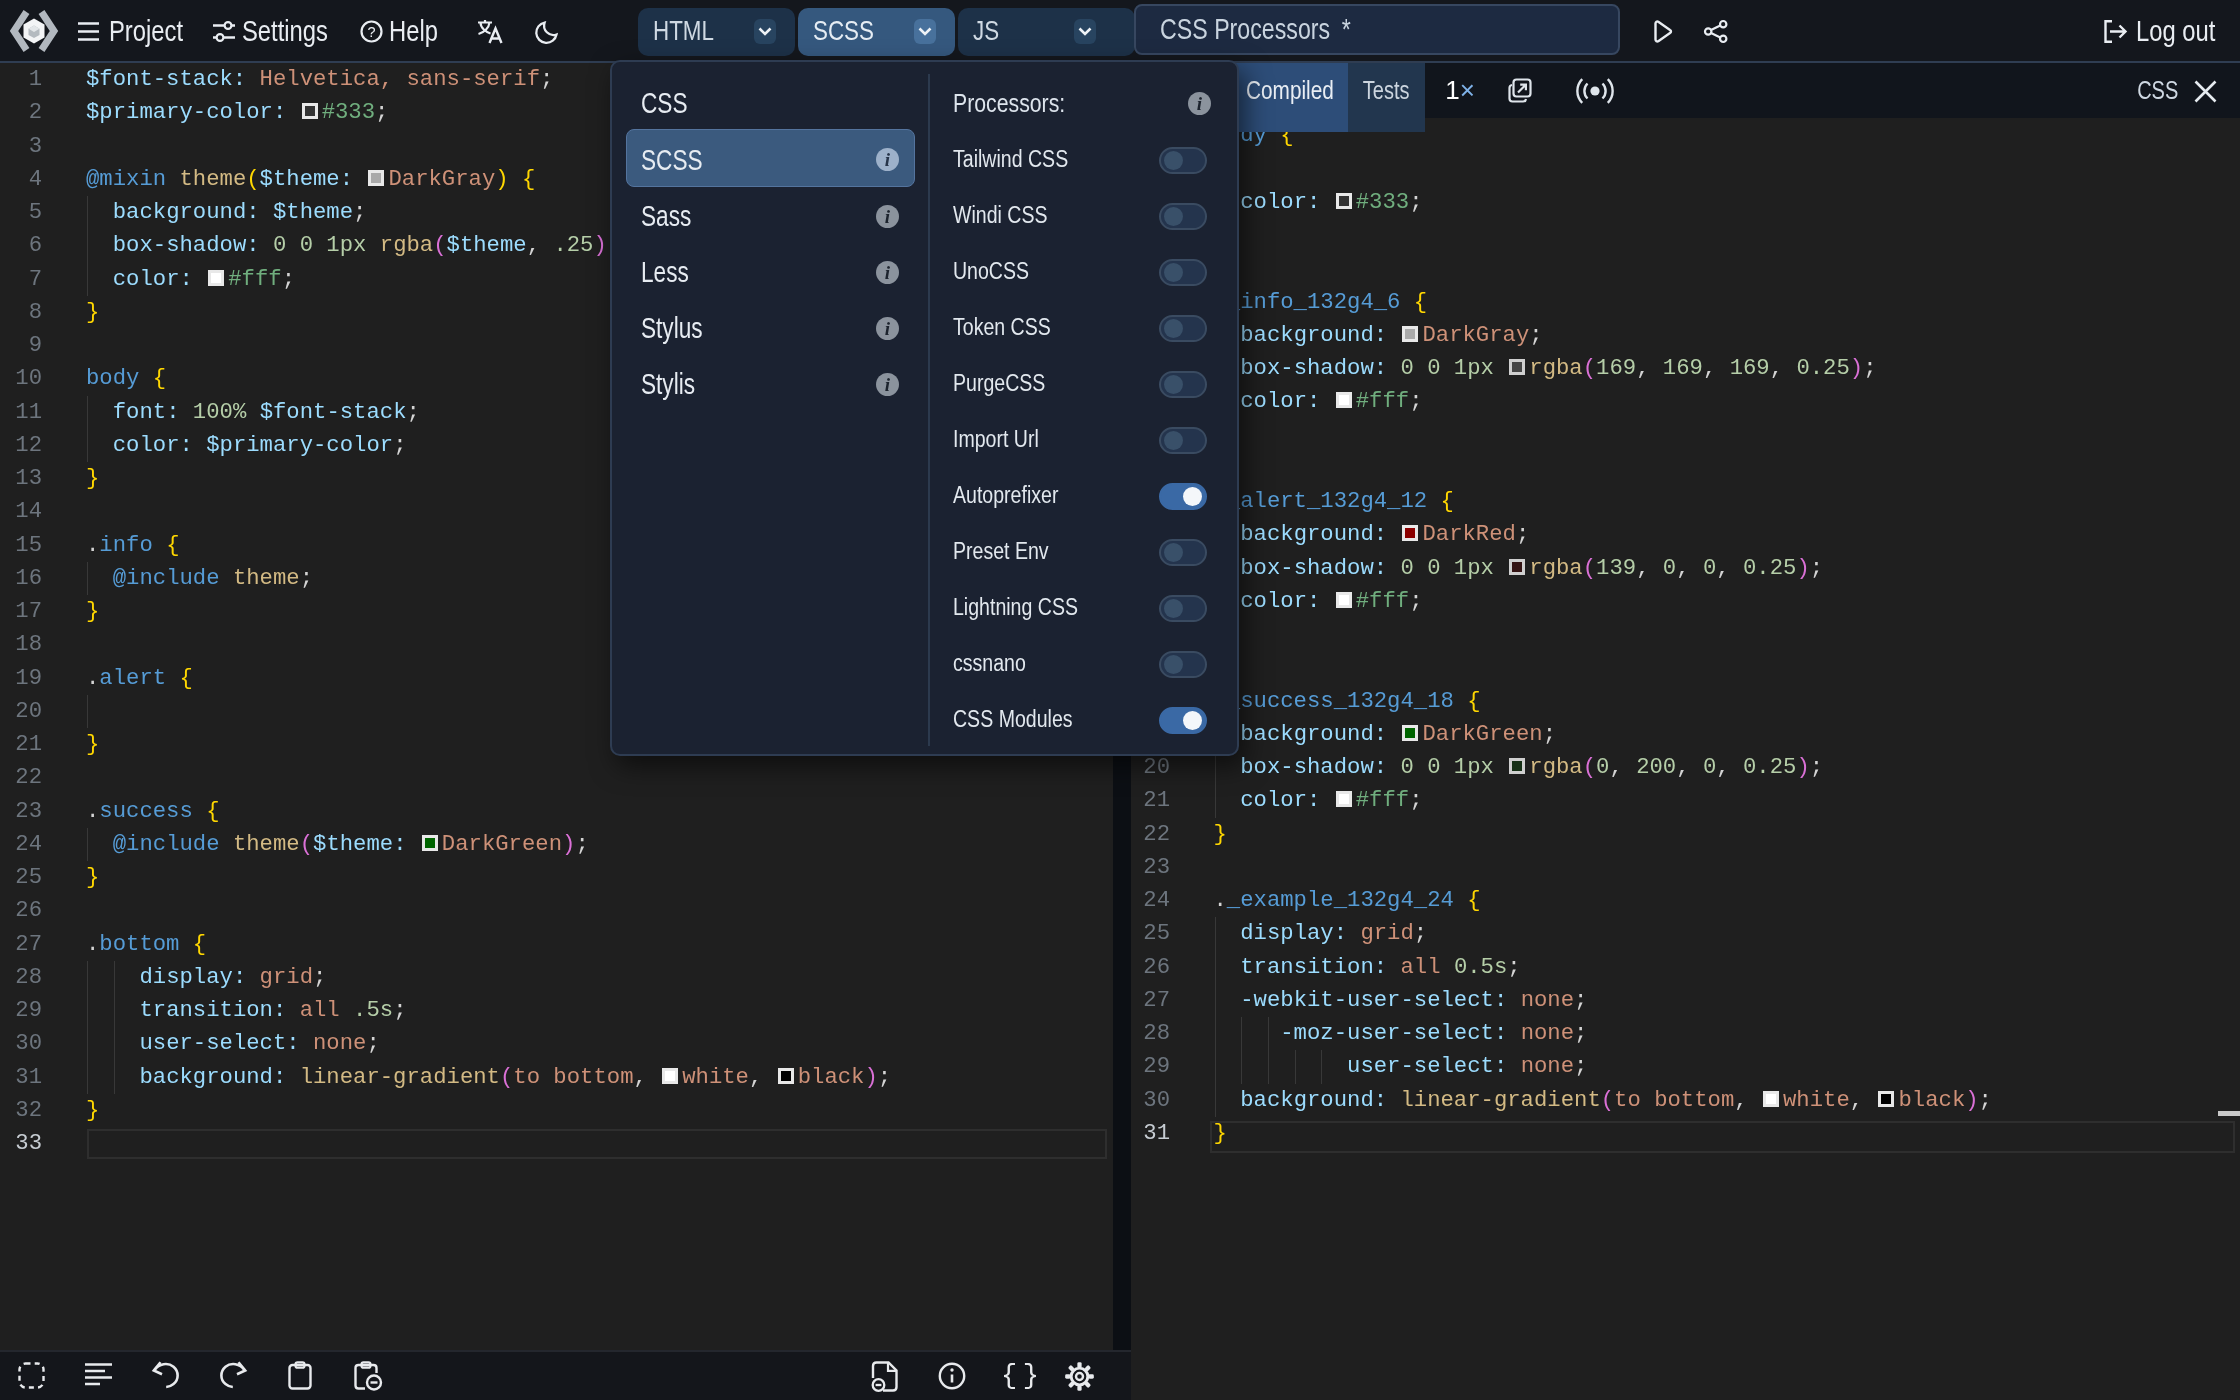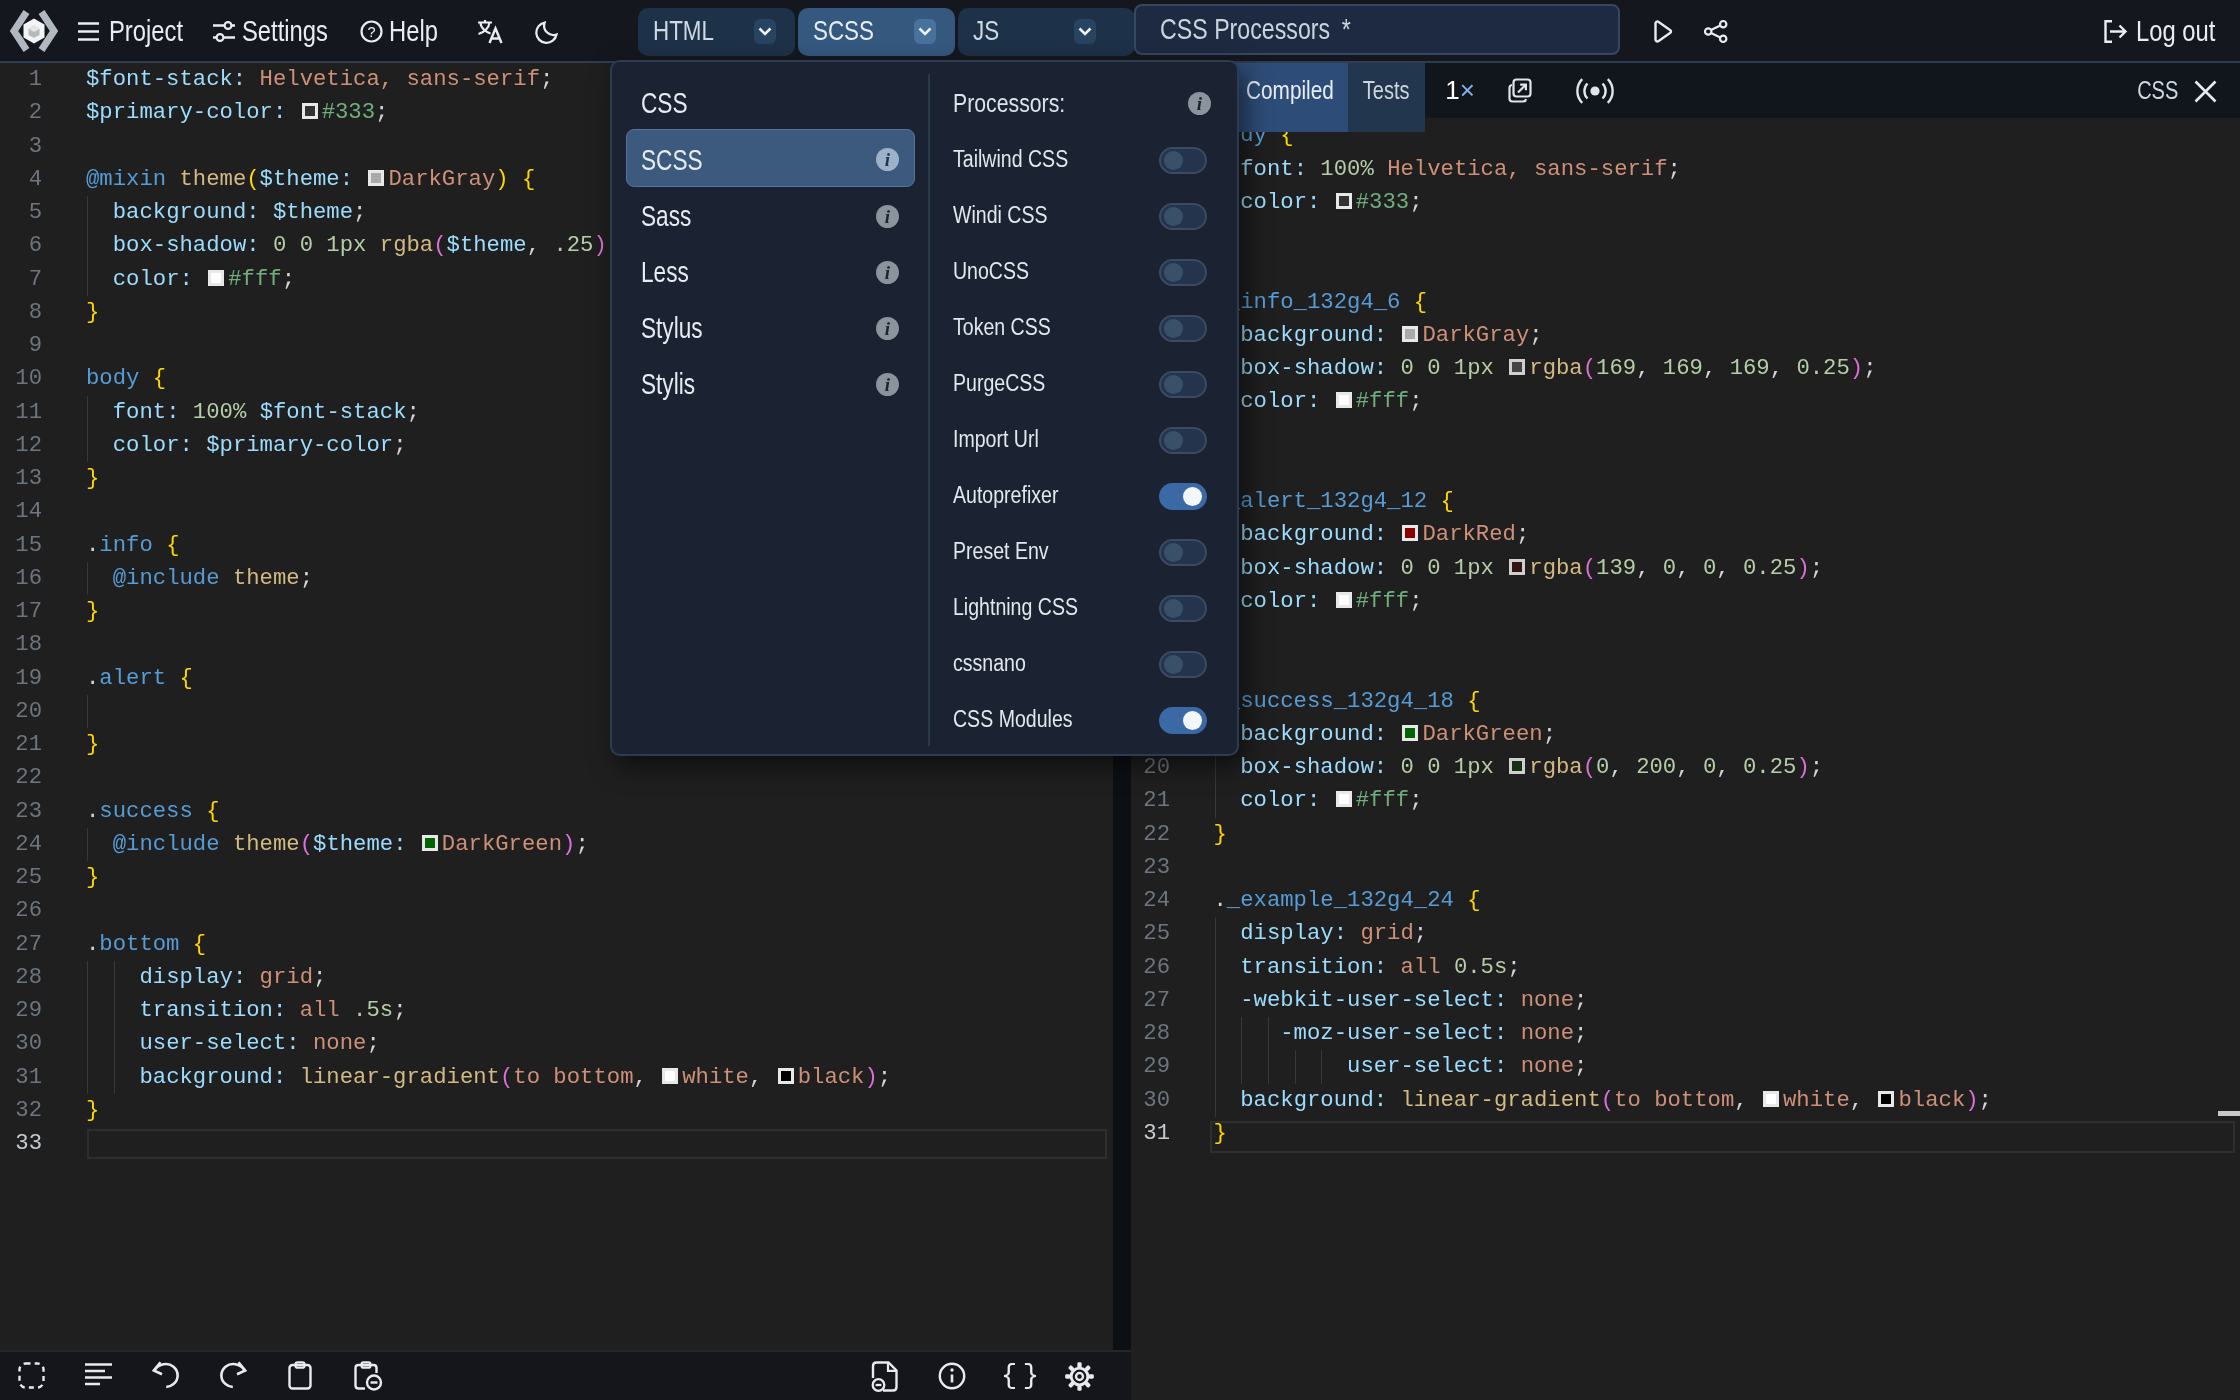--- a/index.html
+++ b/index.html
@@ -206,21 +206,20 @@
     </svg>
 <div class="rtab" style="left:1001px;width:48px;line-height:55px;font-size:25px;color:#cfd8e2"><span class="narrow">CSS</span></div>
 <svg style="left:1062px;top:16px" width="25" height="25" viewBox="0 0 25 25">
 <path d="M2.5 2.5 L22.5 22.5 M22.5 2.5 L2.5 22.5" stroke="#e6ebf0" stroke-width="2.6"></path>
     </svg>
 </div>
 <div id="eR">
 <div class="num" style="left:0px;width:39px;top:1.4px">1</div>
 <div class="cl" style="left:82.5px;top:1.4px"><i class="b">body</i> <i class="y">{</i></div>
 <div class="num" style="left:0px;width:39px;top:34.7px">2</div>
-<div class="cl" style="left:82.5px;top:34.7px">  <i class="pr">font:</i> <i class="n">100%</i> <i class="s">Helvetica,</i> <i class="s">sans-serif</i><i class="p">;</i></div>
 <div class="num" style="left:0px;width:39px;top:67.9px">3</div>
 <div class="cl" style="left:82.5px;top:67.9px">  <i class="pr">color:</i> <i class="sw" style="background:#333333;border-color:#e8e8e8"></i><i class="g">#333</i><i class="p">;</i></div>
 <div class="num" style="left:0px;width:39px;top:101.2px">4</div>
 <div class="cl" style="left:82.5px;top:101.2px"><i class="y">}</i></div>
 <div class="num" style="left:0px;width:39px;top:134.4px">5</div>
 <div class="num" style="left:0px;width:39px;top:167.7px">6</div>
 <div class="cl" style="left:82.5px;top:167.7px"><i class="p">.</i><i class="b">_info_132g4_6</i> <i class="y">{</i></div>
 <div class="num" style="left:0px;width:39px;top:200.9px">7</div>
 <div class="cl" style="left:82.5px;top:200.9px">  <i class="pr">background:</i> <i class="sw" style="background:#A9A9A9;border-color:#e8e8e8"></i><i class="s">DarkGray</i><i class="p">;</i></div>
 <div class="num" style="left:0px;width:39px;top:234.2px">8</div>

